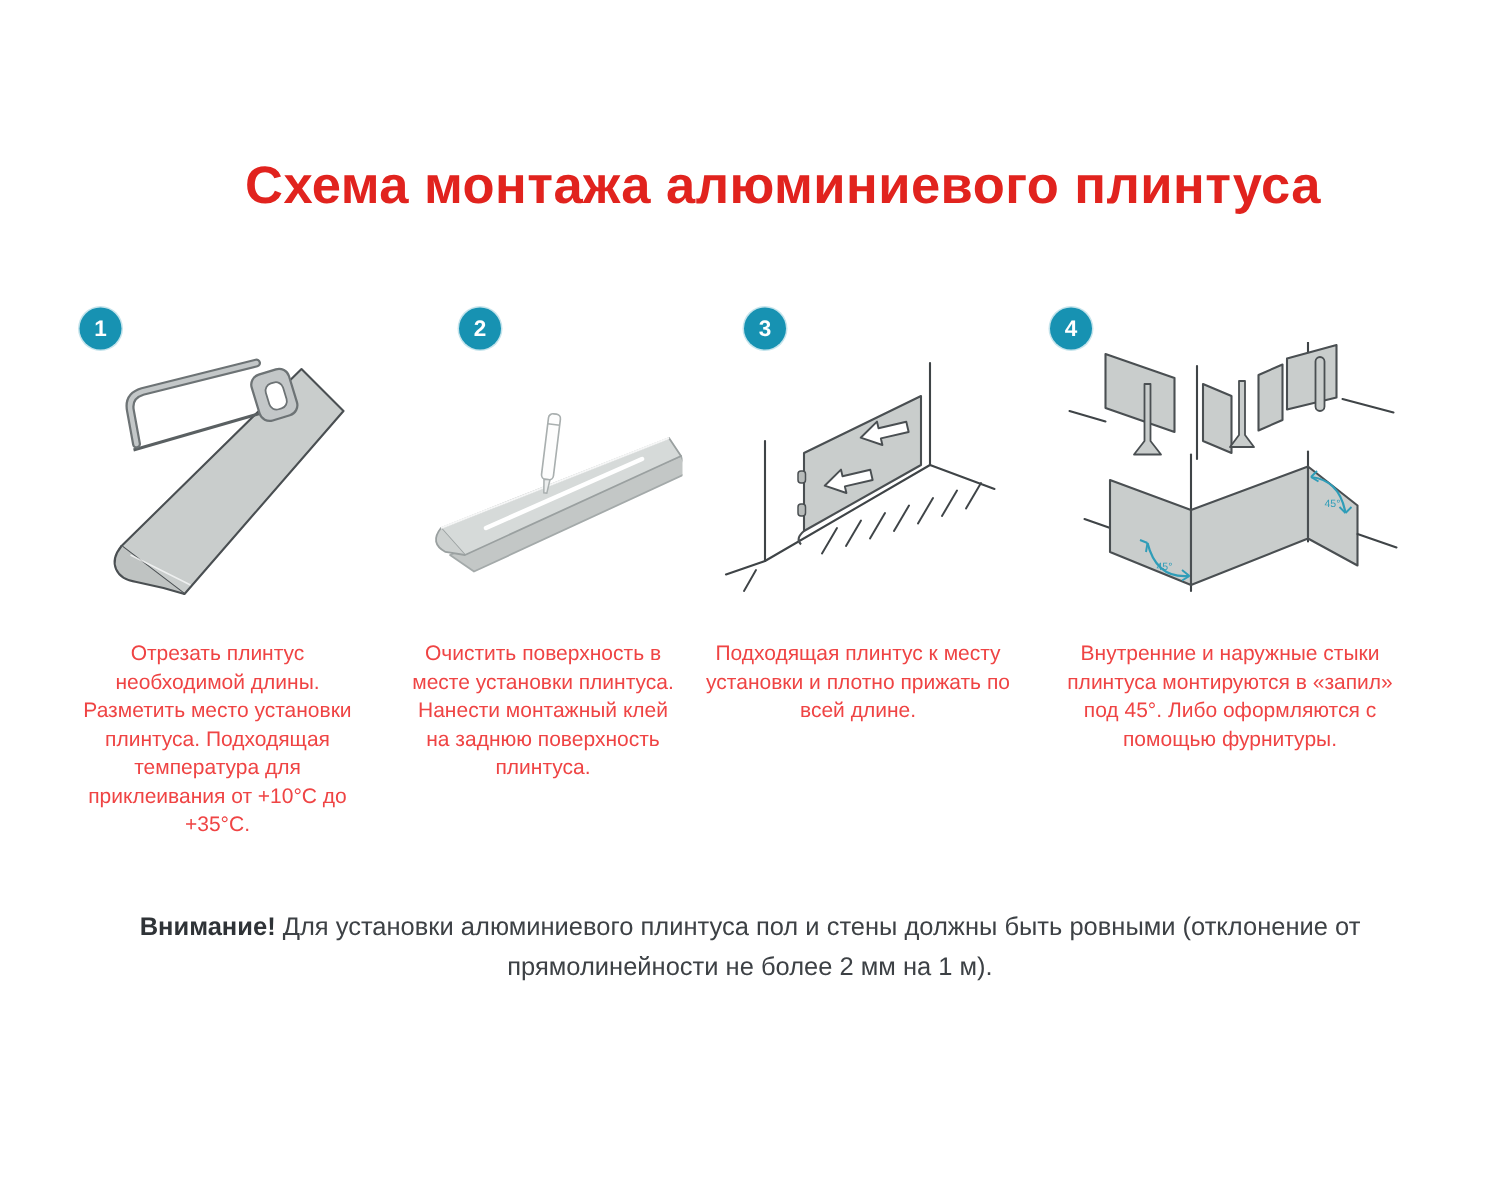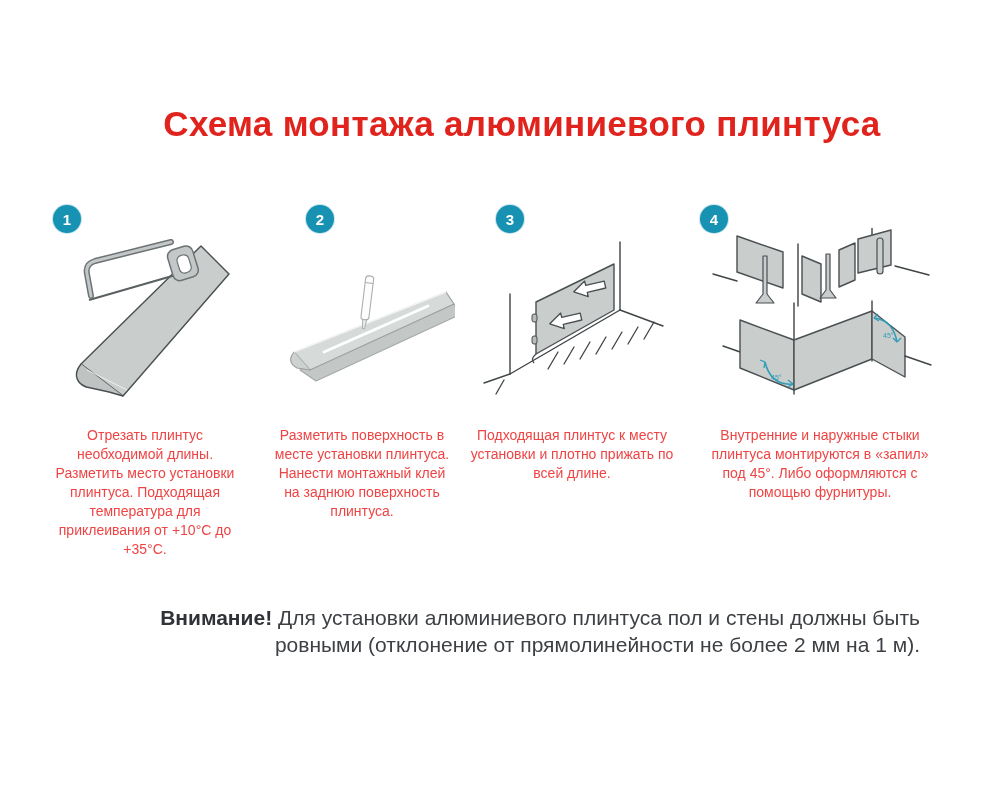--- a/index.html
+++ b/index.html
@@ -32,21 +32,21 @@
   .step-2 .illu{left:3px;}
   .step-3 .illu{left:12px;}
   .step-4 .illu{left:0;top:28px;}
   .caption{
     position:absolute;top:226px;left:5px;right:5px;margin:0;
     text-align:center;font-size:14px;line-height:19px;color:#ef4444;
   }
   .step-4 .caption{left:10px;right:10px;}
   .warning{
     position:absolute;top:604px;left:80px;width:840px;margin:0;
-    text-align:right;font-size:21px;line-height:27px;color:#3d4145;
+    text-align:center;font-size:17px;line-height:27px;color:#3d4145;
   }
   .warning b{color:#2f3337;}
   svg .ln{stroke:#3f4447;stroke-width:1.4;fill:none;stroke-linecap:round;}
   svg .panel{fill:#c9cdcc;stroke:#4a4f52;stroke-width:1.4;stroke-linejoin:round;}
   svg text{font-family:"Liberation Sans",sans-serif;}
 </style>
 </head>
 <body>
 
 <div class="page">
@@ -85,21 +85,21 @@
       </g>
       <g>
         <path d="M158,72 L54,118" stroke="#ffffff" stroke-width="3" stroke-linecap="round" fill="none"></path>
       </g>
       <g transform="translate(100,42) rotate(7)">
         <rect x="-4" y="0" width="8" height="44" rx="3" fill="#fdfdfd" stroke="#a9afaf" stroke-width="1.1"></rect>
         <path d="M-2,44 L2,44 L1,53 L-1,53 Z" fill="#eceeee" stroke="#a9afaf" stroke-width="1"></path>
         <line x1="-4" y1="7" x2="4" y2="7" stroke="#a9afaf" stroke-width="1"></line>
       </g>
     </svg>
-    <p class="caption">Разметить поверхность в месте установки плинтуса. Нанести монтажный клей на заднюю поверхность плинтуса.</p>
+    <p class="caption">Очистить поверхность в месте установки плинтуса. Нанести монтажный клей на заднюю поверхность плинтуса.</p>
   </div>
 
   <div class="step step-3">
     <div class="badge">3</div>
     <svg class="illu" width="190" height="175" viewBox="0 0 190 175">
       <g>
         <path class="ln" d="M146,8 L146,76"></path>
         <path class="ln" d="M146,76 L189,92"></path>
         <path class="ln" d="M36,60 L36,140"></path>
         <path class="ln" d="M36,140 L10,149"></path>

